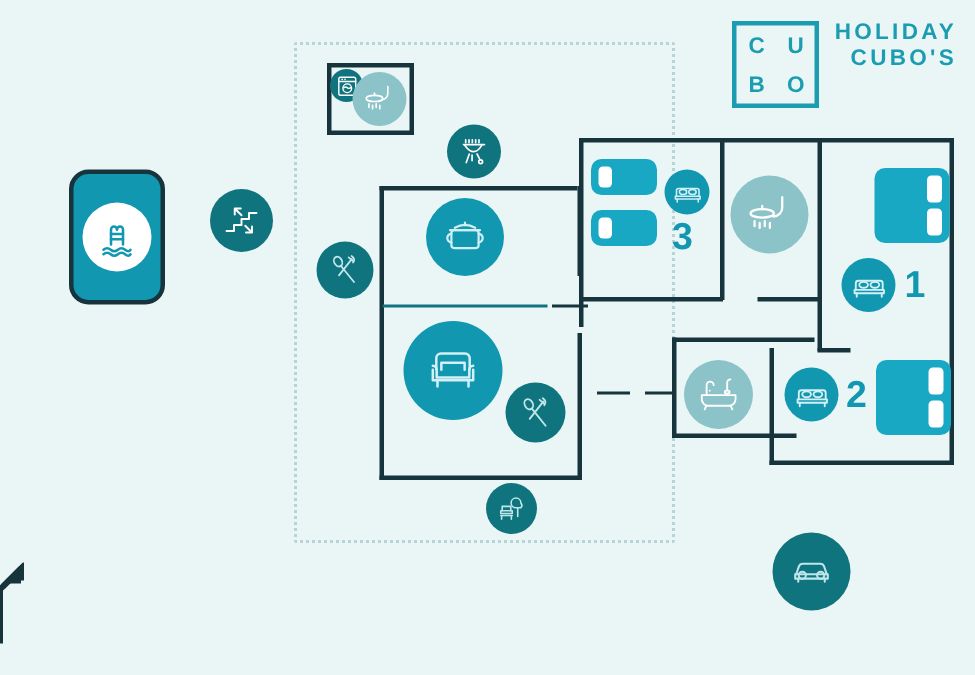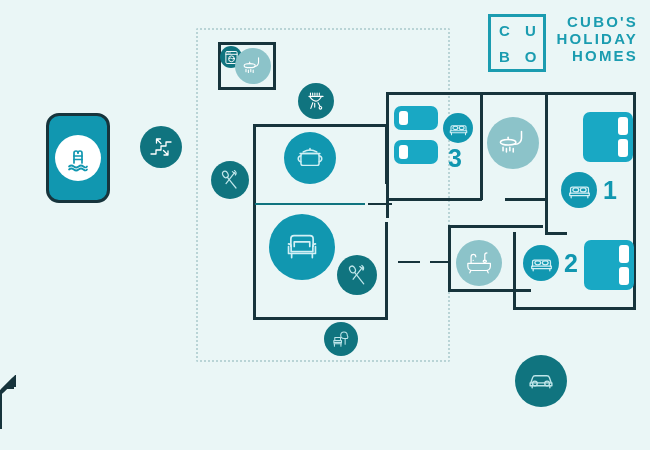--- a/index.html
+++ b/index.html
@@ -70,23 +70,22 @@
 <div id="stage">
 
   <div class="logo">
     <div class="logo-mark">
       <span>C</span>
       <span>U</span>
       <span>B</span>
       <span>O</span>
     </div>
     <div class="logo-text">
+      <div>HOLIDAY</div>
       <div>CUBO'S</div>
-      <div>HOLIDAY</div>
-      <div>HOMES</div>
     </div>
   </div>
 
   <div class="plot"></div>
 
   <div class="util-room"></div>
   <div class="util-gap1"></div>
   <div class="util-gap2"></div>
 
   <div class="wall h" style="left:253px;top:124px;width:132px;"></div>

